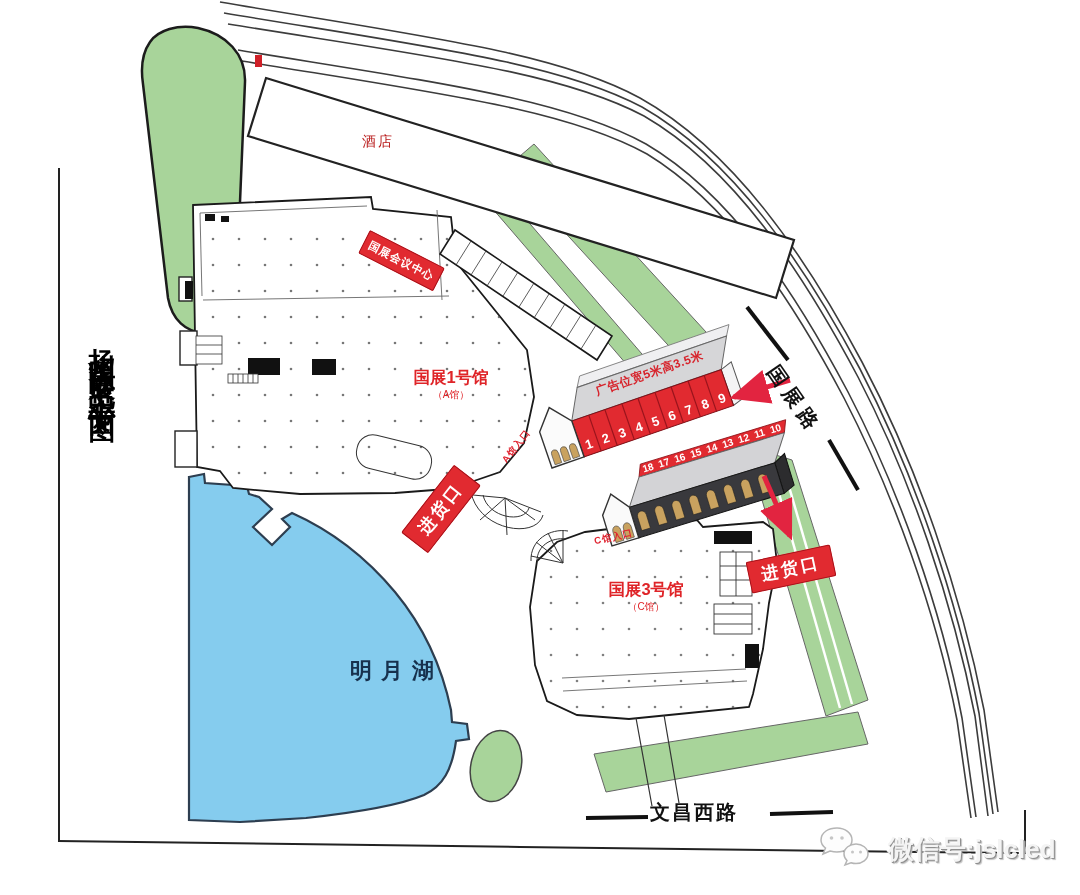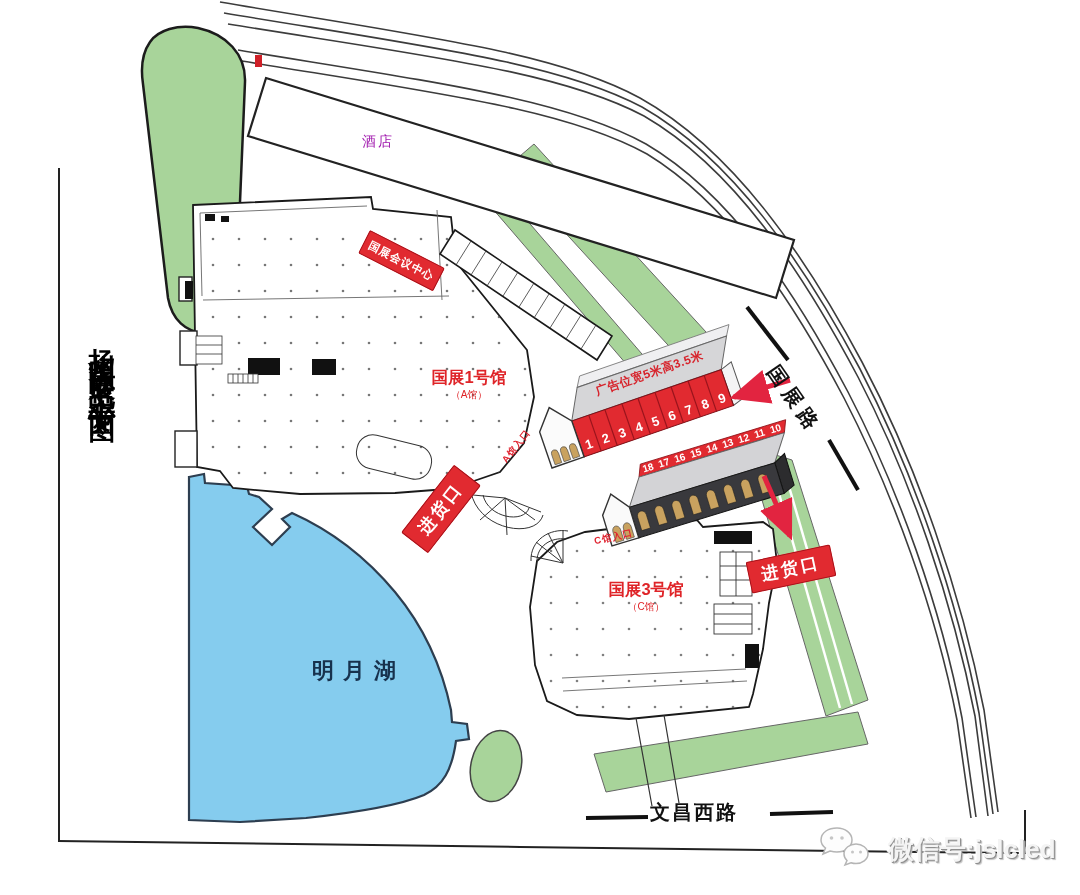--- a/index.html
+++ b/index.html
@@ -2,28 +2,28 @@
 <html><head>
 <meta charset="utf-8">
 <style>
   html,body{margin:0;padding:0;background:#fff;}
   #stage{position:relative;width:1080px;height:895px;background:#fff;overflow:hidden;
          font-family:"Liberation Sans","DejaVu Sans",sans-serif;}
   #site-svg{position:absolute;left:0;top:0;}
   .lbl{position:absolute;white-space:nowrap;}
   .vtitle{writing-mode:vertical-rl;text-orientation:upright;font-size:27px;font-weight:800;
           letter-spacing:7px;color:#000;}
-  .hotel{font-size:14px;color:#a21caf;letter-spacing:2px;}
+  .hotel{font-size:14px;color:#b91c1c;letter-spacing:2px;}
   .redbanner{background:#e12a30;color:#fff;font-weight:700;text-align:center;
              border-radius:2px;box-shadow:0 0 0 1px #a3141c inset;}
   .conf{width:84px;height:26px;font-size:11px;line-height:26px;letter-spacing:1px;
         transform:rotate(27deg);transform-origin:0 0;}
   .hallname{width:128px;text-align:center;color:#df2428;font-weight:800;font-size:16.5px;line-height:1.35;}
   .hallname .sub{font-size:10px;font-weight:400;}
-  .lake{font-size:22px;font-weight:800;color:#17314d;letter-spacing:9px;}
+  .lake{font-size:22px;font-weight:800;color:#17314d;letter-spacing:9px;margin-left:38px;}
   .roadlbl{font-size:20px;font-weight:800;color:#111;}
   .gz{letter-spacing:6px;transform:rotate(55deg);transform-origin:0 0;}
   .wc{width:118px;text-align:left;letter-spacing:2px;}
   .dock{width:86px;font-size:17px;letter-spacing:3px;}
   .dock.a{height:34px;line-height:34px;transform:rotate(-52deg);}
   .dock.c{height:32px;line-height:32px;transform:rotate(-12deg);}
   .entr{font-size:9.5px;font-weight:700;color:#e02430;letter-spacing:1px;}
   .tent-anchor{position:absolute;width:0;height:0;transform-origin:0 0;}
   .t-a{left:552px;top:468px;transform:rotate(-19deg);}
   .t-c{left:612px;top:546px;transform:rotate(-17deg);}
@@ -221,21 +221,21 @@
   <line x1="790" y1="380" x2="734" y2="397" stroke="#e22440" stroke-width="5" marker-end="url(#arw)"></line>
   <line x1="764" y1="476" x2="790" y2="536" stroke="#e22440" stroke-width="5" marker-end="url(#arw)"></line>
 </svg>
 
 <div class="lbl vtitle" style="left:84px;top:326px;">扬州国际展览中心平面图</div>
 
 <div class="lbl hotel" style="left:362px;top:133px;">酒店</div>
 
 <div class="lbl redbanner conf" style="left:370px;top:230px;">国展会议中心</div>
 
-<div class="lbl hallname" style="left:405px;top:366px;">
+<div class="lbl hallname" style="left:387px;top:366px;">
   <div>国展1号馆</div>
   <div class="sub">（A馆）</div>
 </div>
 
 <div class="lbl hallname" style="left:582px;top:578px;">
   <div>国展3号馆</div>
   <div class="sub">（C馆）</div>
 </div>
 
 <div class="lbl lake" style="left:312px;top:656px;">明月湖</div>

